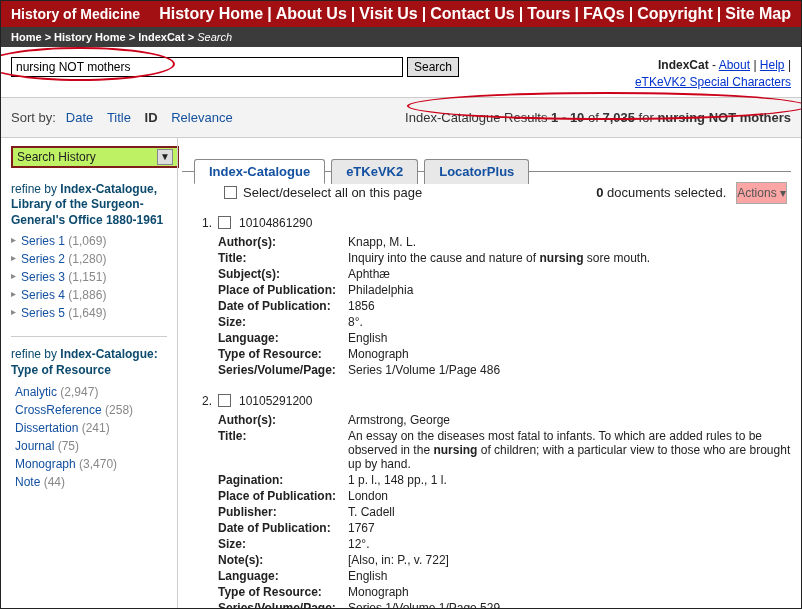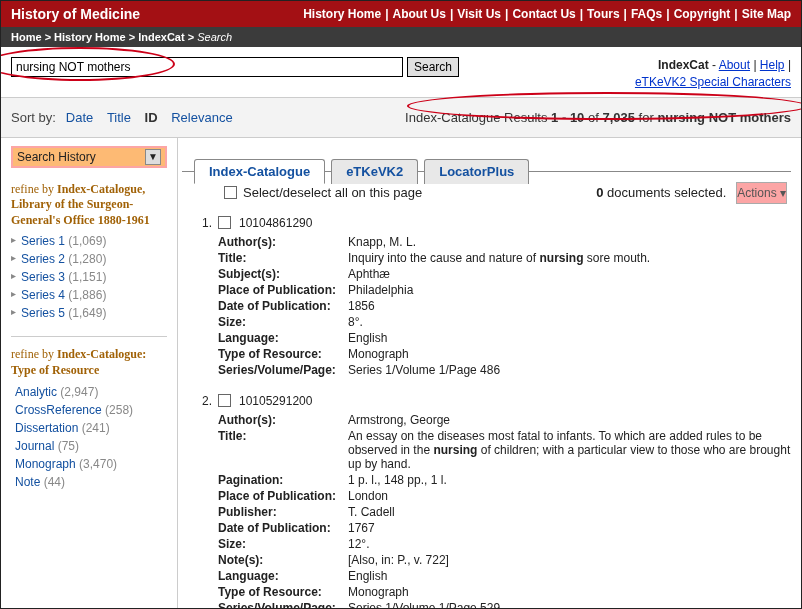--- a/index.html
+++ b/index.html
@@ -1,43 +1,43 @@
 <!DOCTYPE html>
 <html><head>
 <meta charset="utf-8">
 <style>
   * { box-sizing: border-box; }
   body { margin: 0; font-family: Arial, Helvetica, sans-serif; font-size: 12px; color: #222; background: #fff; }
   .frame { width: 802px; height: 609px; border: 1px solid #222; overflow: hidden; position: relative; }
   .topbar { background: #a31014; color: #fff; display: flex; align-items: center; height: 26px; padding: 0 10px; }
   .topbar .title { font-weight: bold; font-size: 14px; }
-  .topbar .nav { margin-left: auto; font-weight: bold; font-size: 12px; }
+  .topbar .nav { margin-left: auto; font-weight: bold; font-size: 16px; }
   .topbar .nav a { color: #fff; text-decoration: none; }
   .topbar .nav .sep { padding: 0 4px; }
   .crumb { background: #3b3b3b; color: #fff; font-size: 11px; padding: 4px 10px; font-weight: bold; }
   .crumb a { color: #fff; text-decoration: none; }
   .crumb .cur { font-style: italic; font-weight: normal; }
   .search-row { display: flex; align-items: flex-start; padding: 10px 10px 6px 10px; gap: 10px; }
   .search-left { display: flex; align-items: center; position: relative; gap: 4px; }
   .search-input { width: 392px; height: 20px; border: 1px solid #000; font-size: 12px; padding: 1px 4px; font-family: Arial, Helvetica, sans-serif; }
   .search-btn { height: 20px; border: 1px solid #000; background: #e0e0e0; font-size: 12px; padding: 0 6px; cursor: pointer; }
   .input-ellipse { position: absolute; left: -26px; top: -10px; width: 190px; height: 34px; border: 2px solid #cc0018; border-radius: 50%; pointer-events: none; }
   .search-right { margin-left: auto; text-align: right; font-size: 12px; line-height: 1.4; }
   .search-right a { color: #0033cc; text-decoration: underline; }
   .sort-row { position: relative; background: #f3f3f3; border-top: 1px solid #ccc; border-bottom: 1px solid #ccc; display: flex; align-items: center; padding: 12px 10px; font-size: 13px; }
   .sort-row .label { color: #444; }
   .sort-row .opts a { color: #1451a0; text-decoration: none; margin-left: 10px; }
   .sort-row .opts .cur { color: #333; font-weight: bold; margin-left: 10px; }
   .sort-row .results { margin-left: auto; color: #333; }
   .results-ellipse { position: absolute; right: -6px; top: -6px; width: 400px; height: 28px; border: 2px solid #cc0018; border-radius: 50%; pointer-events: none; }
   .main { display: flex; }
   .sidebar { width: 176px; padding: 8px 10px 0 10px; }
-  .sh-select { width: 156px; height: 22px; border: 2px solid #fca5a5; background: #fdba74; font-size: 12px; display: flex; align-items: center; justify-content: space-between; padding: 0 4px; cursor: pointer; margin-bottom: 14px; }
+  .sh-select { width: 168px; height: 22px; border: 2px solid #7f1d1d; background: #bef264; font-size: 12px; display: flex; align-items: center; justify-content: space-between; padding: 0 4px; cursor: pointer; margin-bottom: 14px; }
   .sh-select .arrow { width: 16px; height: 16px; background: #ddd; border: 1px solid #888; display:flex; align-items:center; justify-content:center; font-size:10px; }
-  .refine-title { font-size: 12px; color: #a16207; line-height: 1.3; margin-bottom: 4px; font-family: Liberation Serif, serif; }
+  .refine-title { font-size: 12px; color: #0c4a6e; line-height: 1.3; margin-bottom: 4px; }
   .refine-title .lbl { font-weight: normal; }
   .refine-title .g { font-weight: bold; }
   .facet-list { margin: 4px 0 14px 0; }
   .facet-list .item { padding: 2px 0 2px 10px; position: relative; font-size: 12px; }
   .facet-list .item::before { content: '▸'; position: absolute; left: 0; top: 2px; color: #888; font-size: 10px; }
   .facet-list .item a { color: #1451a0; text-decoration: none; }
   .facet-list .count { color: #888; }
   .facet-list.plain .item::before { content: ''; }
   .facet-list.plain .item { padding-left: 4px; }
   .hr { border-top: 1px solid #ccc; margin: 4px 0 10px 0; }

